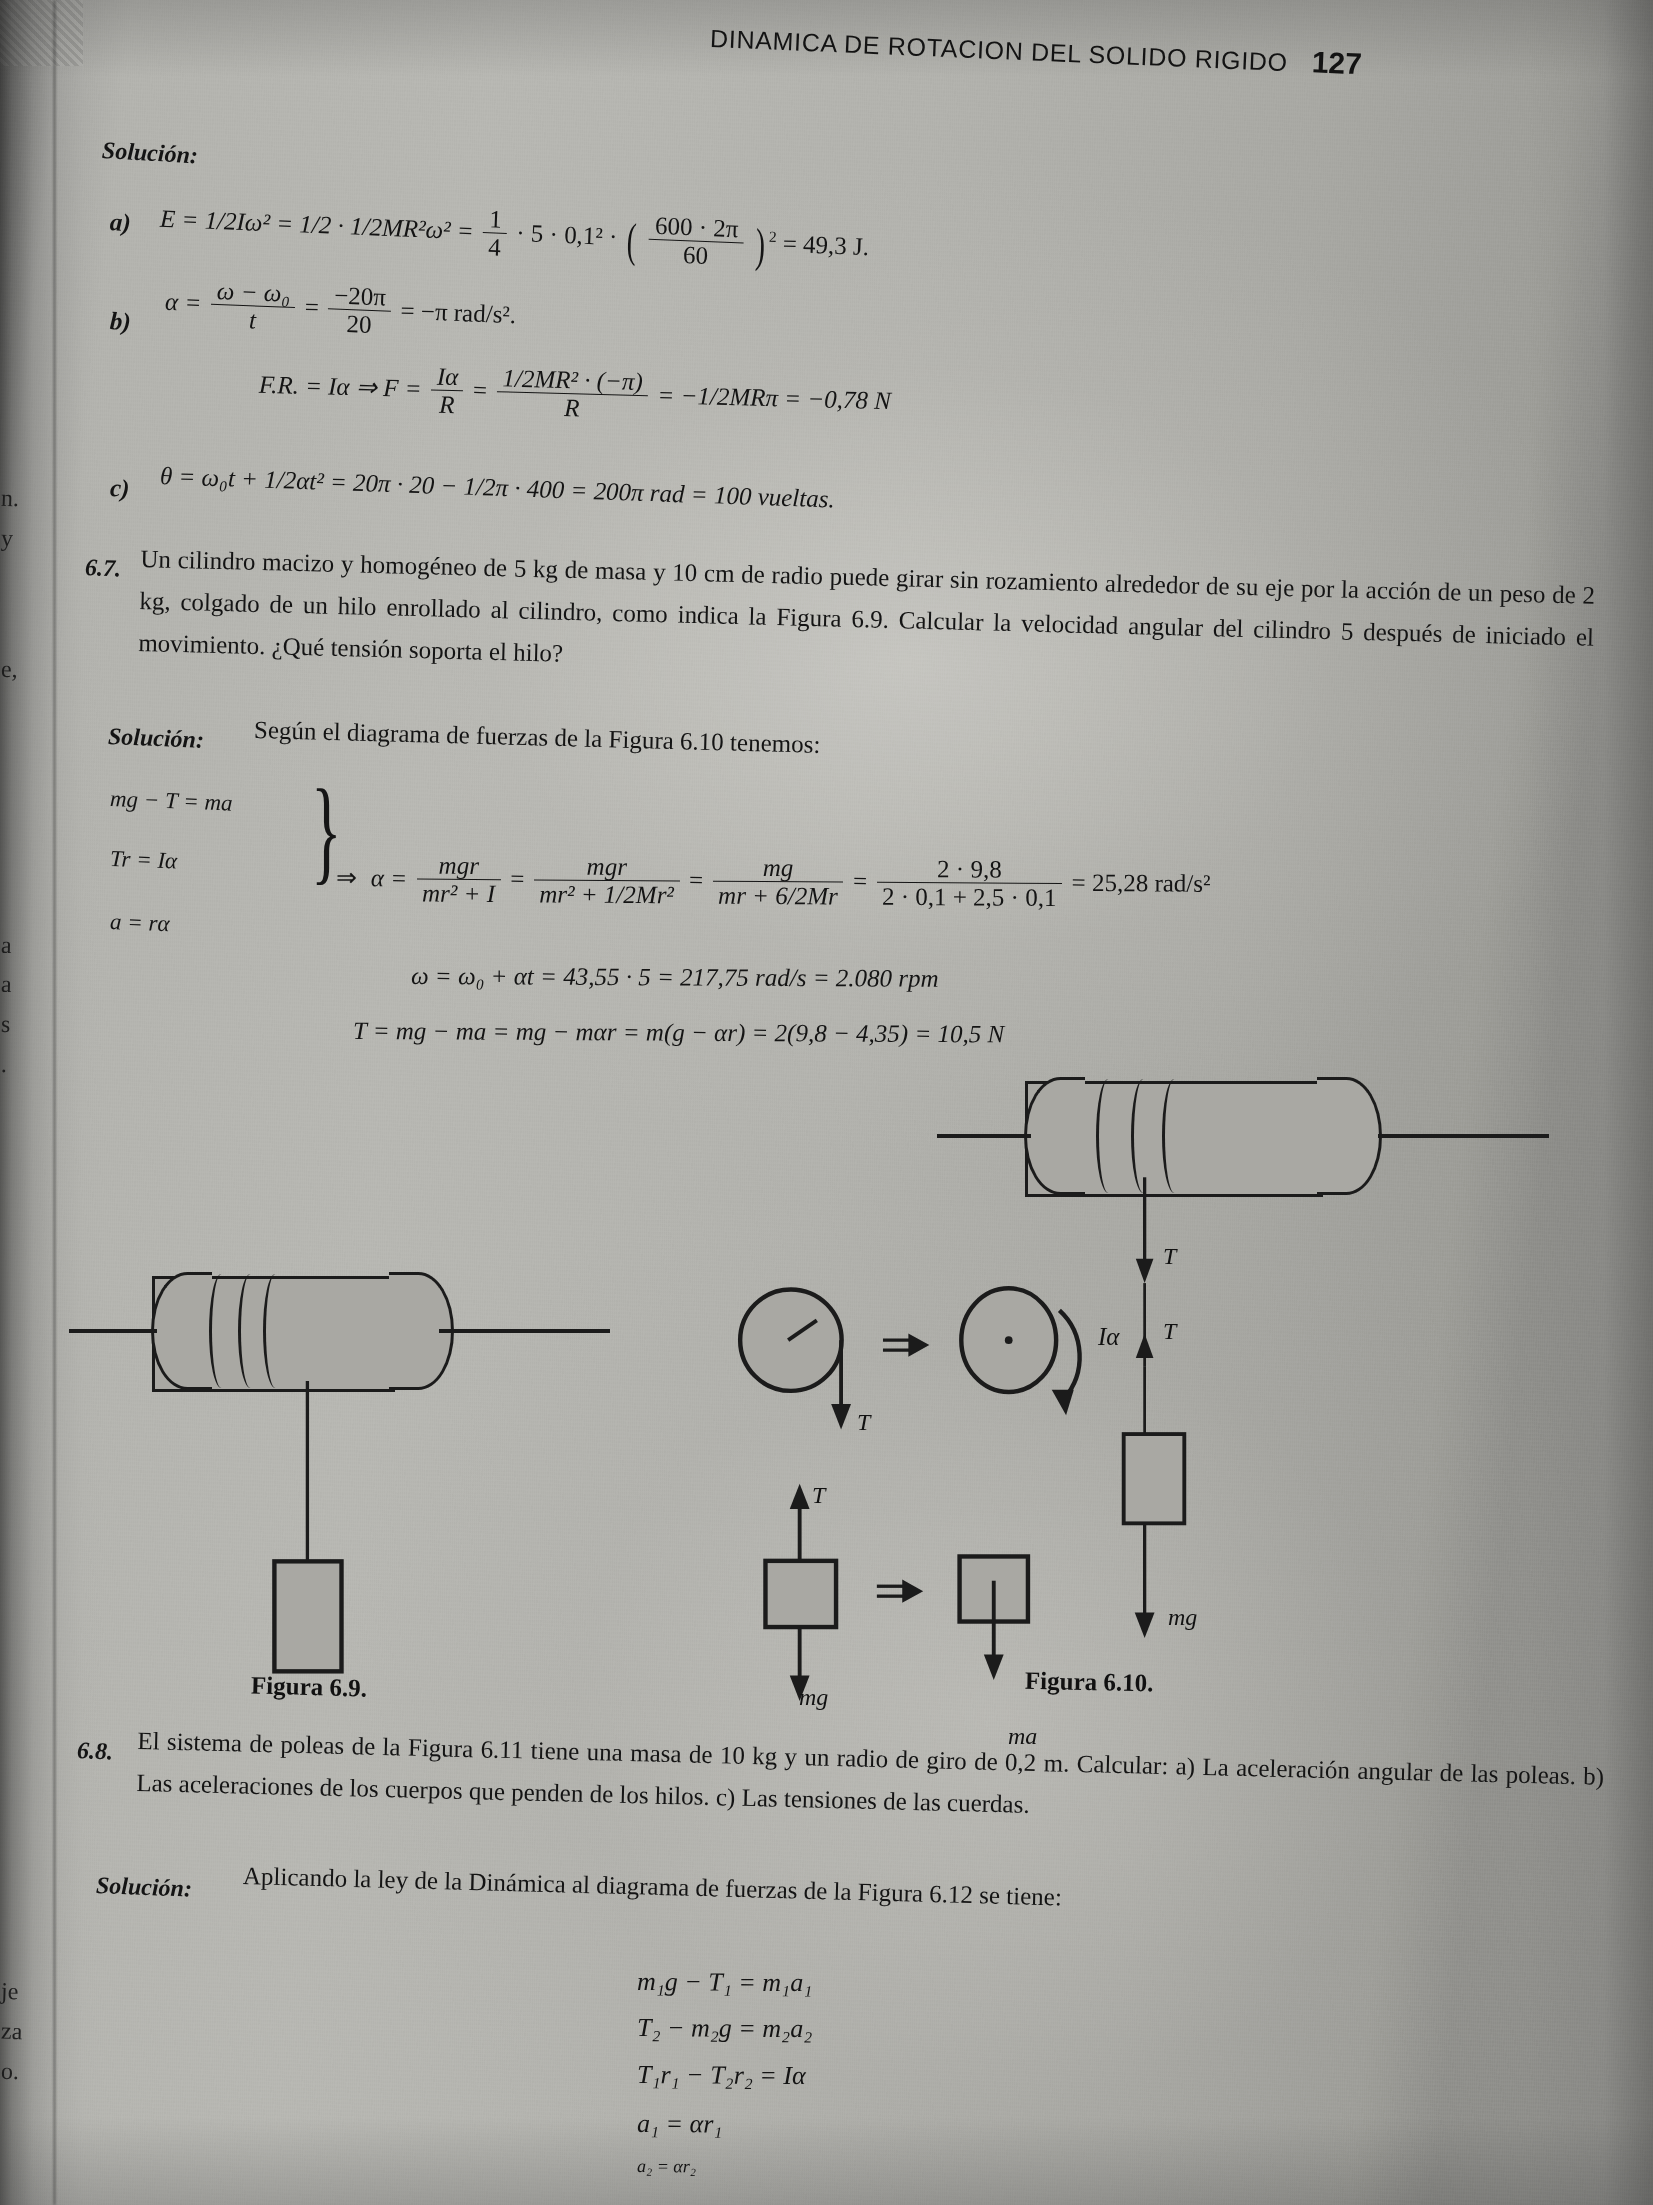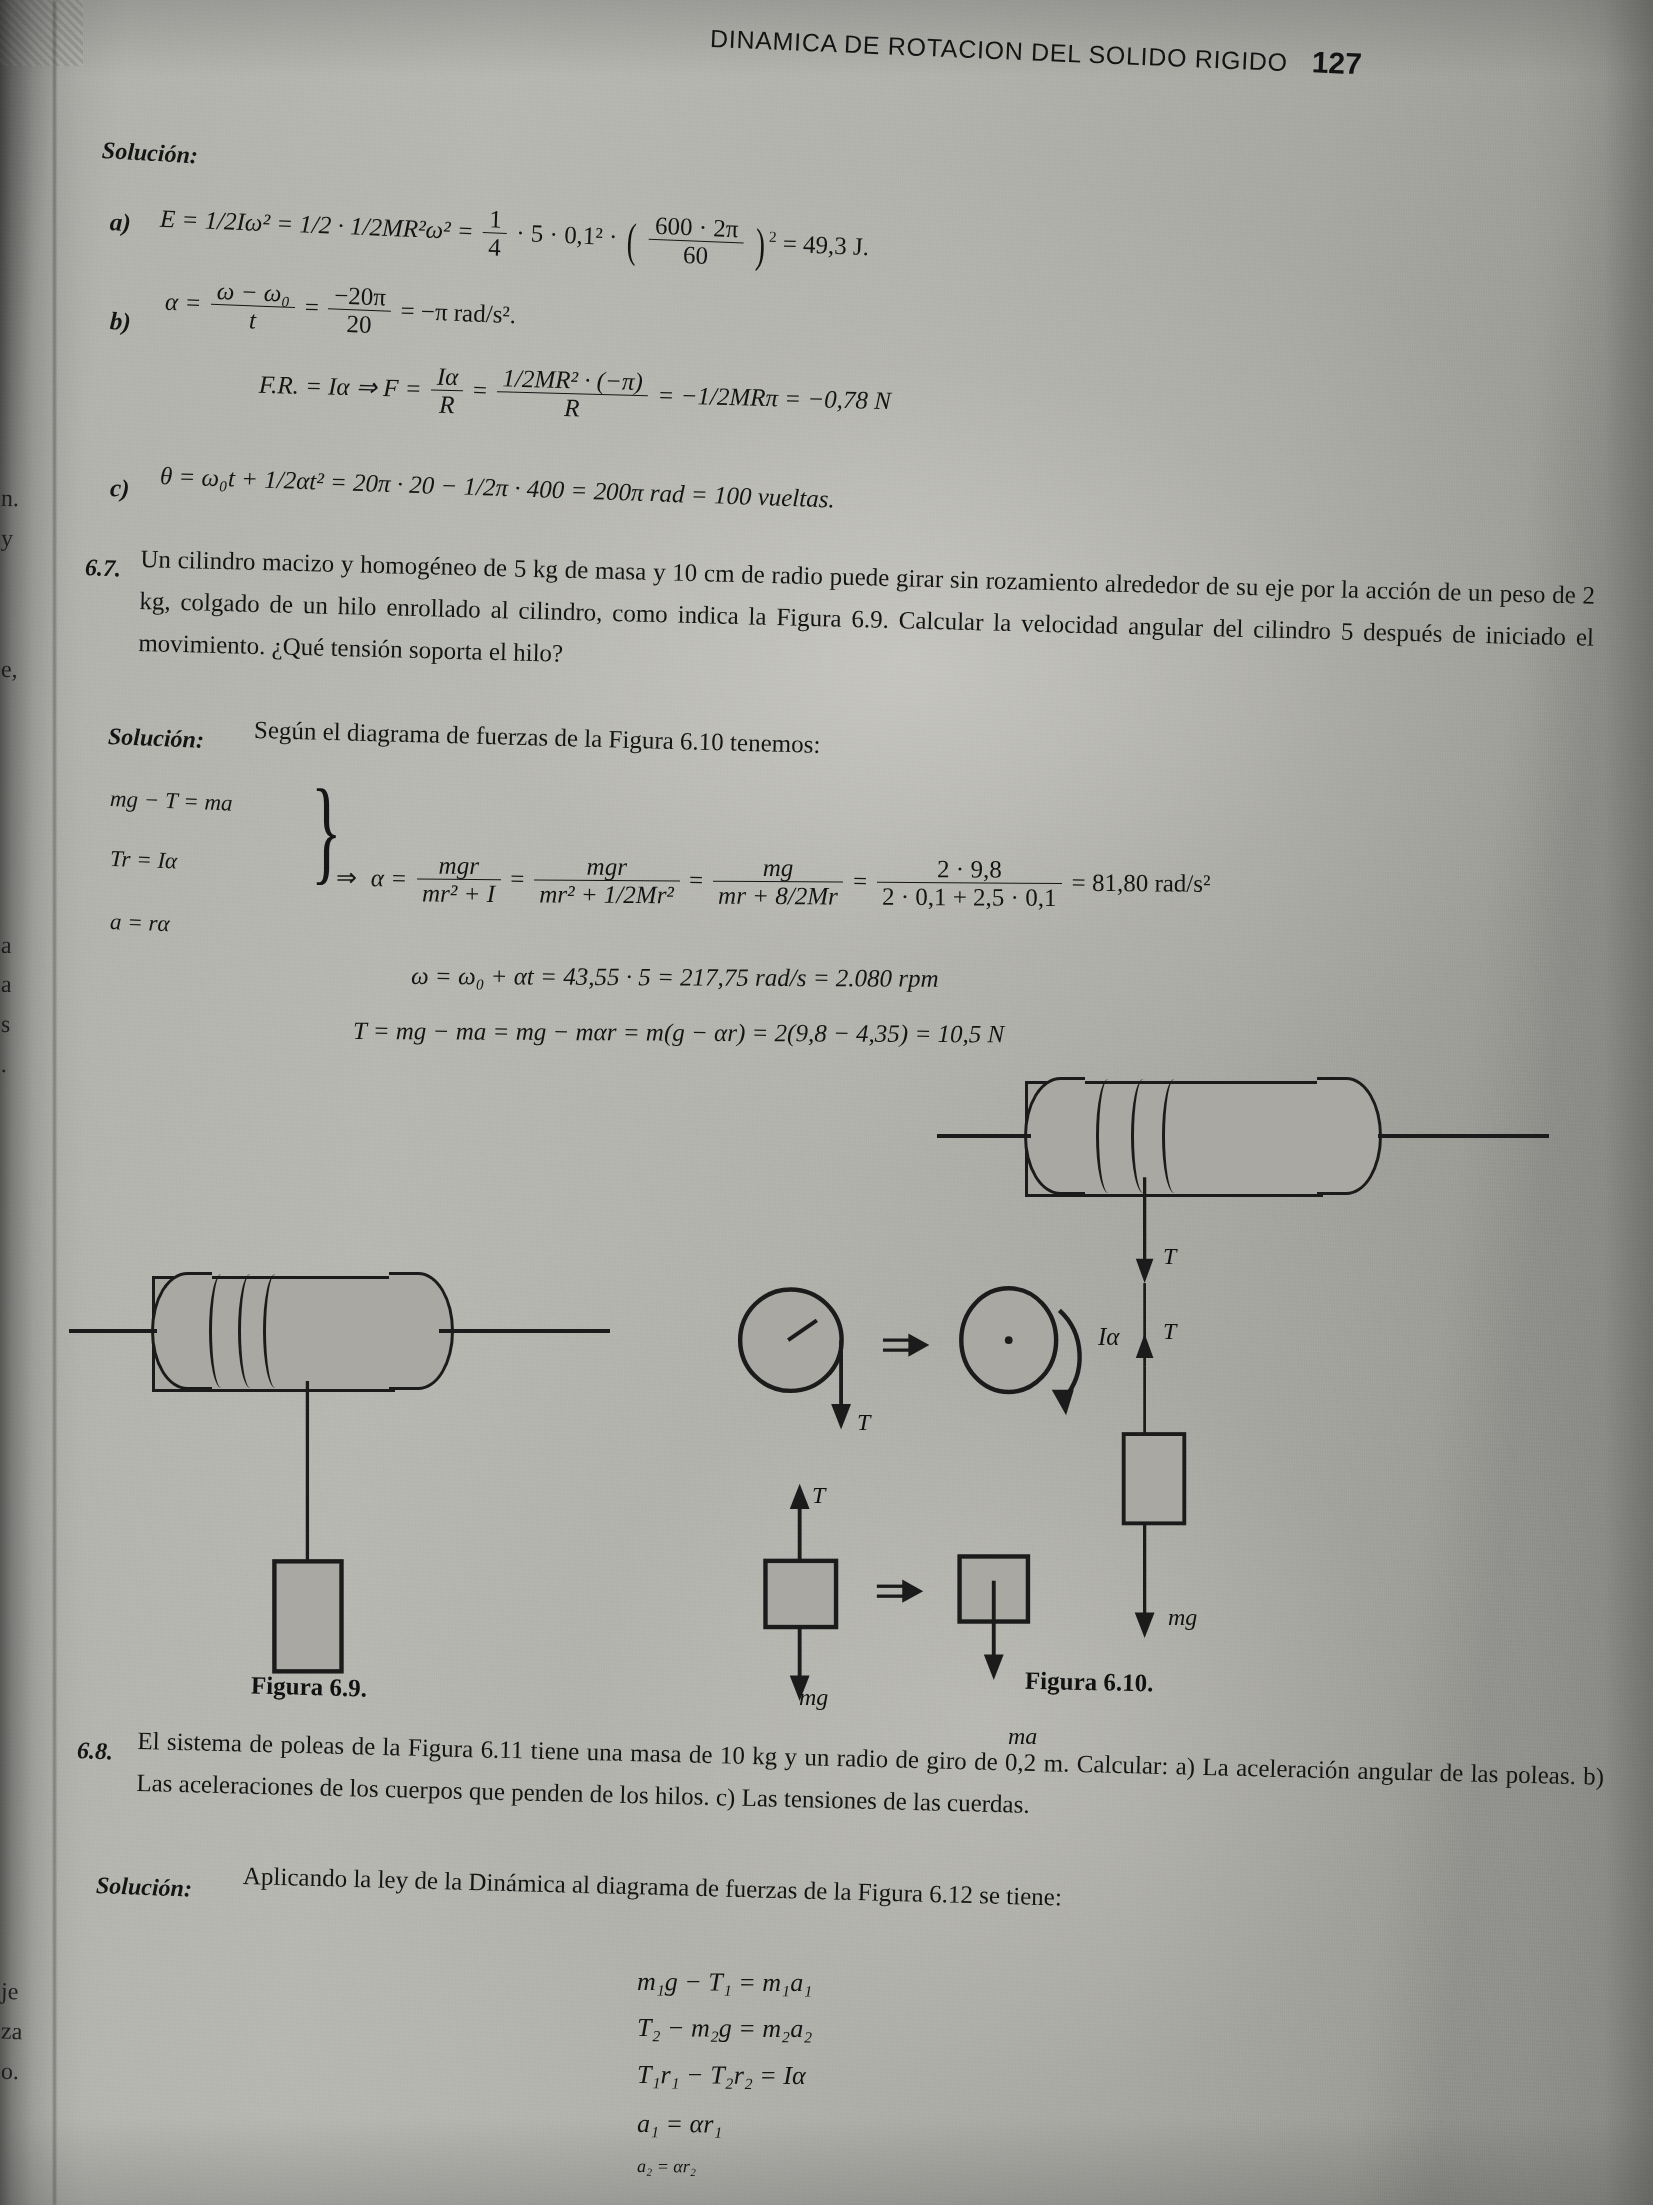--- a/index.html
+++ b/index.html
@@ -247,28 +247,28 @@
       <span class="den">mr² + I</span>
     </span>
     <span>=</span>
     <span class="frac ital">
       <span class="num">mgr</span>
       <span class="den">mr² + 1/2Mr²</span>
     </span>
     <span>=</span>
     <span class="frac ital">
       <span class="num">mg</span>
-      <span class="den">mr + 8/2Mr</span>
+      <span class="den">mr + 6/2Mr</span>
     </span>
     <span>=</span>
     <span class="frac">
       <span class="num">2 · 9,8</span>
       <span class="den">2 · 0,1 + 2,5 · 0,1</span>
     </span>
-    <span>= 81,80 rad/s²</span>
+    <span>= 25,28 rad/s²</span>
   </div>
 
   <div class="line ital" style="left:411px;top:962px;font-size:25px;transform:rotate(0.3deg);">ω = ω₀ + αt = 43,55 · 5 = 217,75 rad/s = 2.080 rpm</div>
   <div class="line ital" style="left:353px;top:1017px;font-size:25px;transform:rotate(0.3deg);">T = mg − ma = mg − mαr = m(g − αr) = 2(9,8 − 4,35) = 10,5 N</div>
 
   <div class="fig" style="left:1025px;top:1081px;">
 
     <div class="cyl" style="left:0px;top:0px;width:292px;height:110px;">
       <div class="body"></div>
       <div class="capL"></div>

